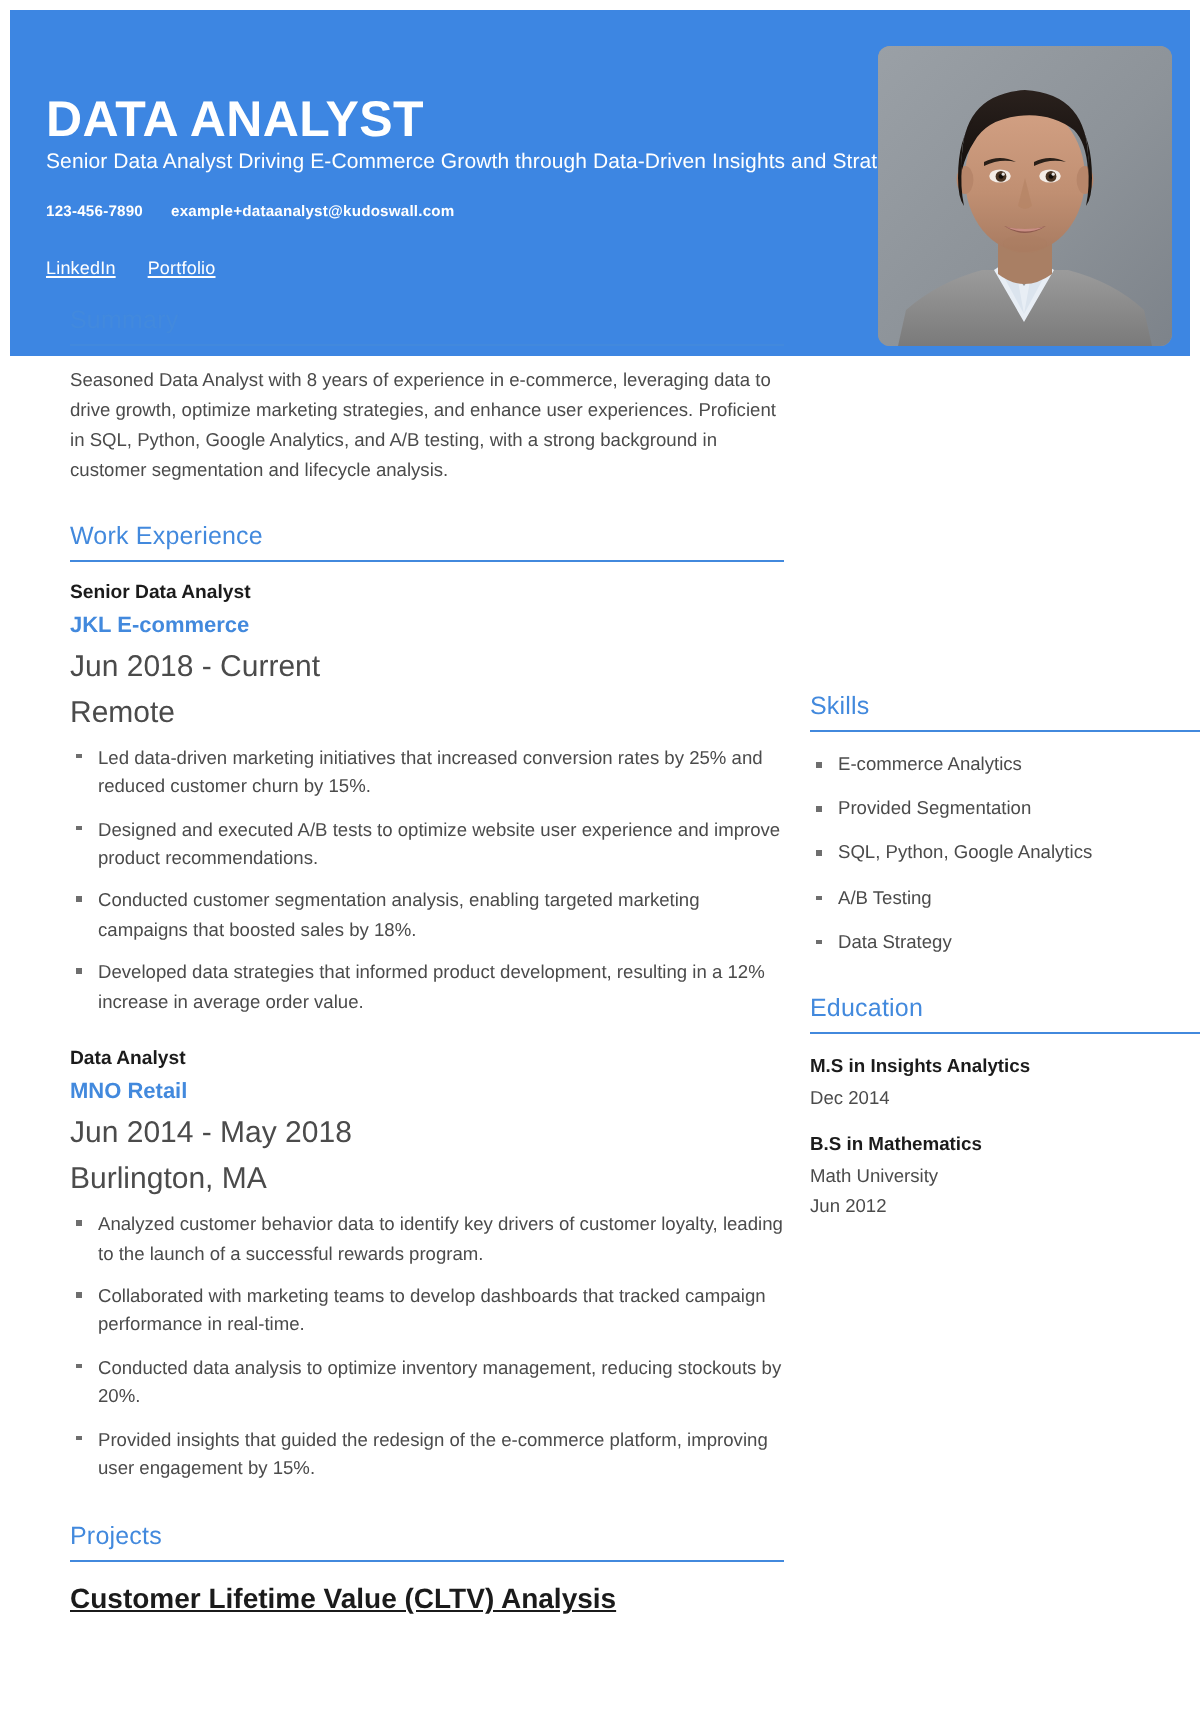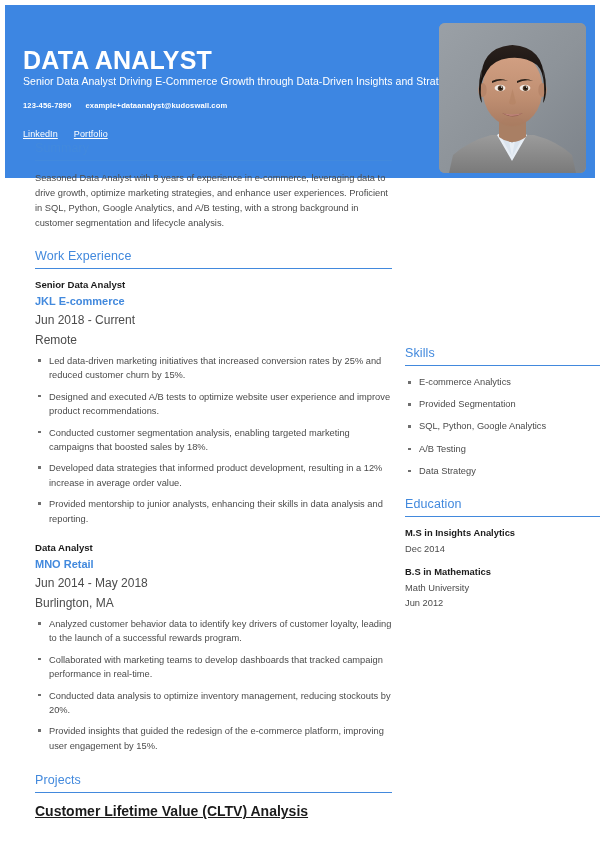--- a/index.html
+++ b/index.html
@@ -159,21 +159,21 @@
     color: #1b1b1b;
     margin-bottom: 5px;
   }
   .job-company {
     font-size: 11px;
     font-weight: bold;
     color: #4289dd;
     margin-bottom: 6px;
   }
   .job-dates, .job-location {
-    font-size: 12px;
+    font-size: 15px;
     color: #4b4b4b;
     margin-bottom: 6px;
   }
   .job-location { margin-bottom: 7px; }
 
   
   ul.bullets {
     list-style: none;
     margin: 0;
     padding: 0;
@@ -352,21 +352,20 @@
         <div class="job">
           <div class="job-title">Senior Data Analyst</div>
           <div class="job-company">JKL E-commerce</div>
           <div class="job-dates">Jun 2018 - Current</div>
           <div class="job-location">Remote</div>
           <ul class="bullets">
             <li>Led data-driven marketing initiatives that increased conversion rates by 25% and reduced customer churn by 15%.</li>
             <li>Designed and executed A/B tests to optimize website user experience and improve product recommendations.</li>
             <li>Conducted customer segmentation analysis, enabling targeted marketing campaigns that boosted sales by 18%.</li>
             <li>Developed data strategies that informed product development, resulting in a 12% increase in average order value.</li>
-            <li>Provided mentorship to junior analysts, enhancing their skills in data analysis and reporting.</li>
           </ul>
         </div>
 
         <div class="spacer-md"></div>
 
         <div class="job">
           <div class="job-title">Data Analyst</div>
           <div class="job-company">MNO Retail</div>
           <div class="job-dates">Jun 2014 - May 2018</div>
           <div class="job-location">Burlington, MA</div>

